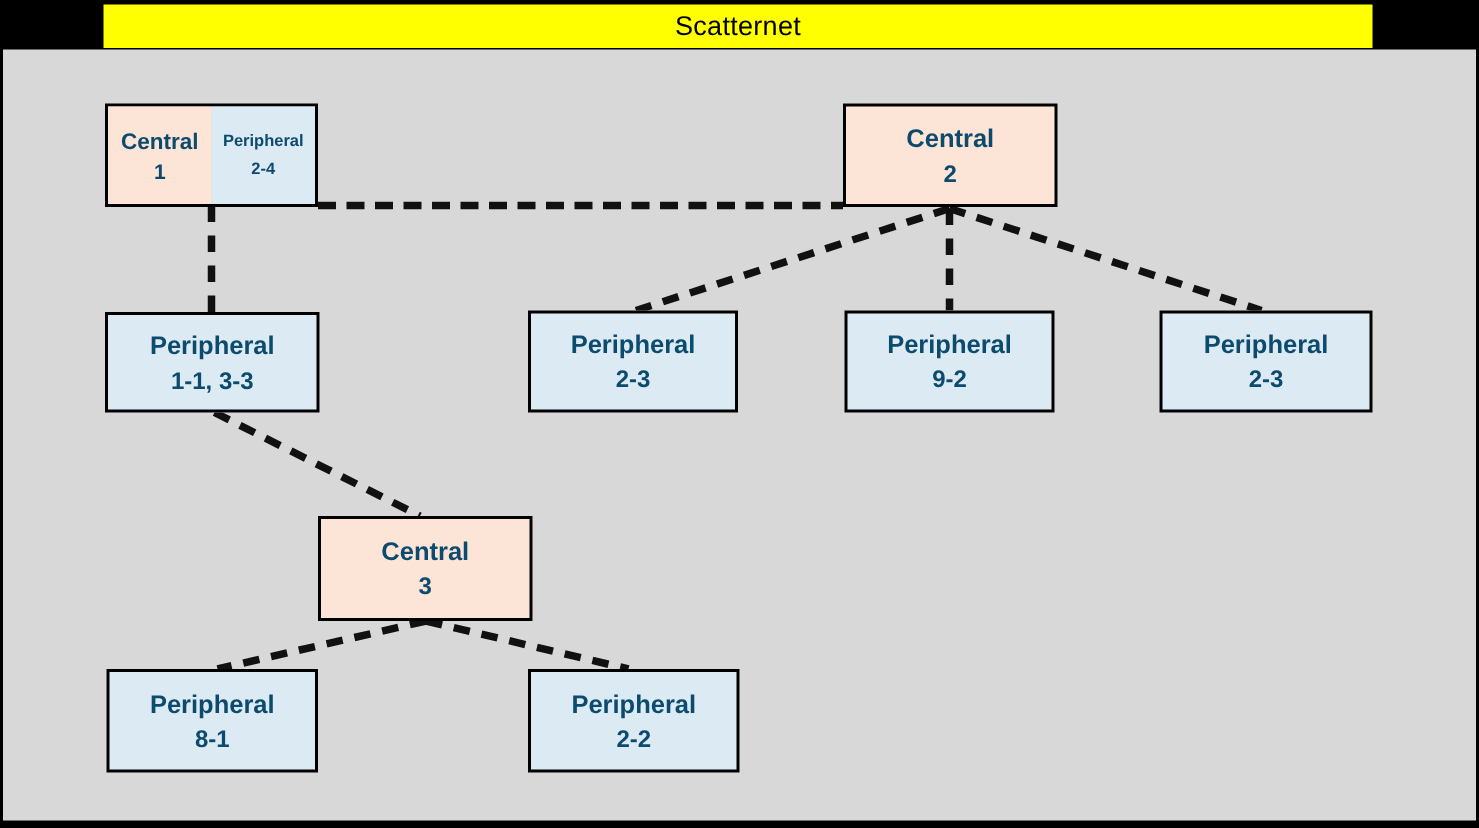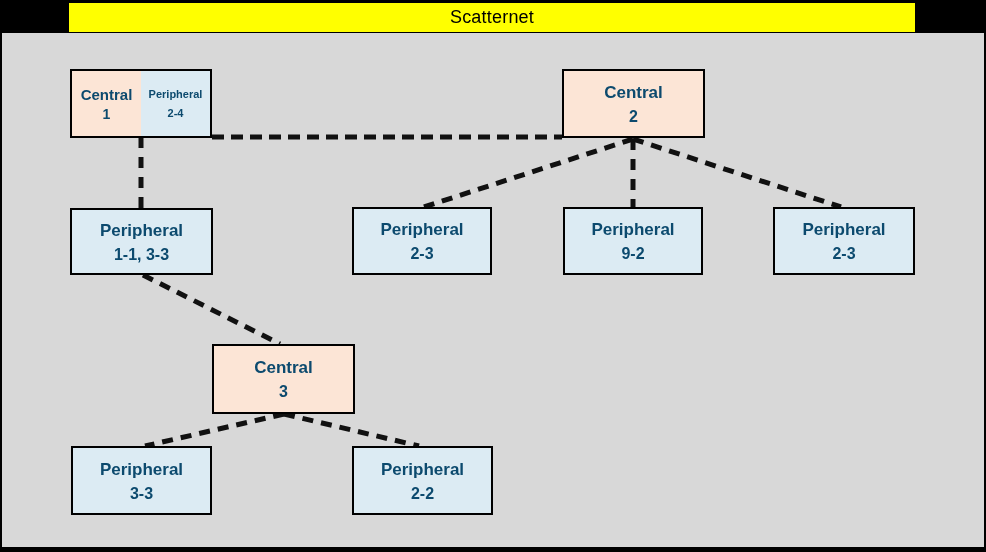--- a/index.html
+++ b/index.html
@@ -131,21 +131,21 @@
     <span class="l2">2-3</span>
   </div>
 
   <div class="node central" style="left:212px; top:344px; width:143px; height:70px;">
     <span class="l1">Central</span>
     <span class="l2">3</span>
   </div>
 
   <div class="node peripheral" style="left:71px; top:446px; width:141px; height:69px;">
     <span class="l1">Peripheral</span>
-    <span class="l2">3-3</span>
+    <span class="l2">8-1</span>
   </div>
 
   <div class="node peripheral" style="left:352px; top:446px; width:141px; height:69px;">
     <span class="l1">Peripheral</span>
     <span class="l2">2-2</span>
   </div>
 
 </div>
 
 </body></html>

